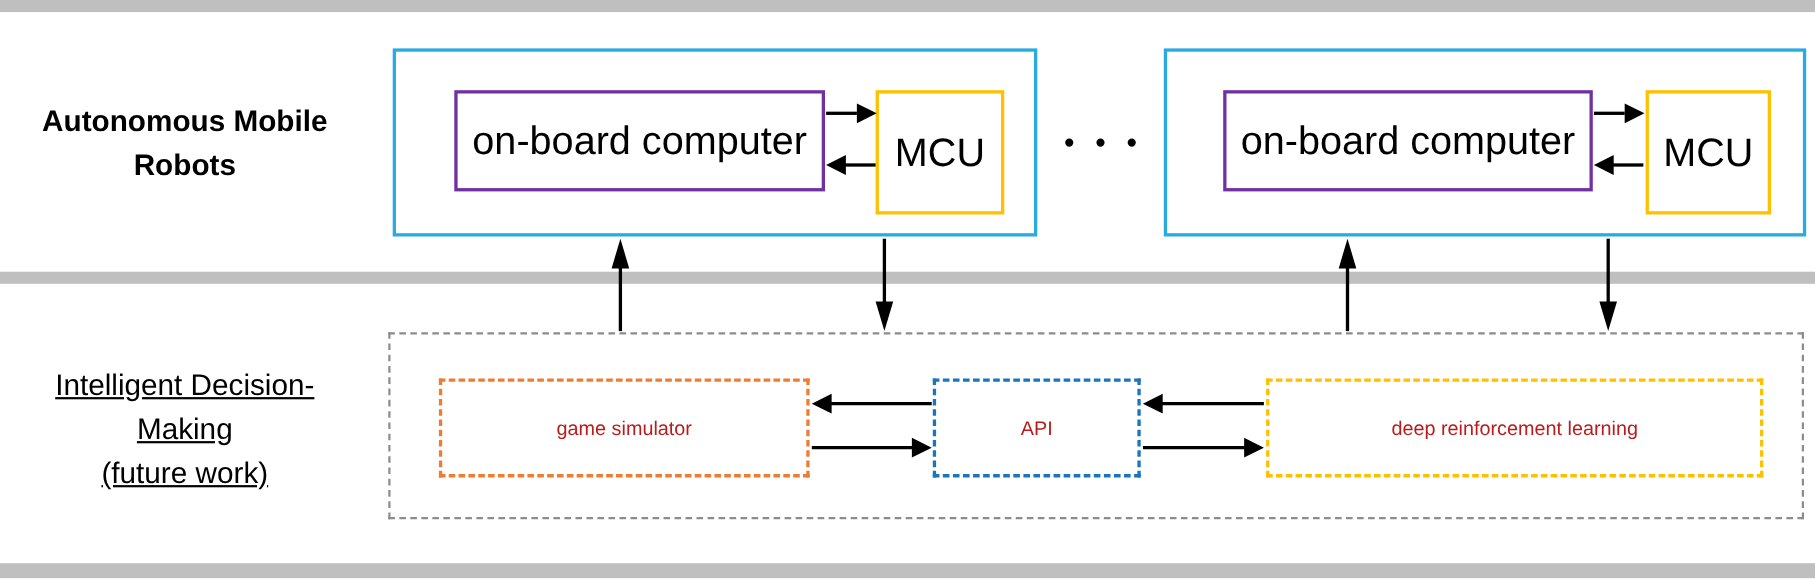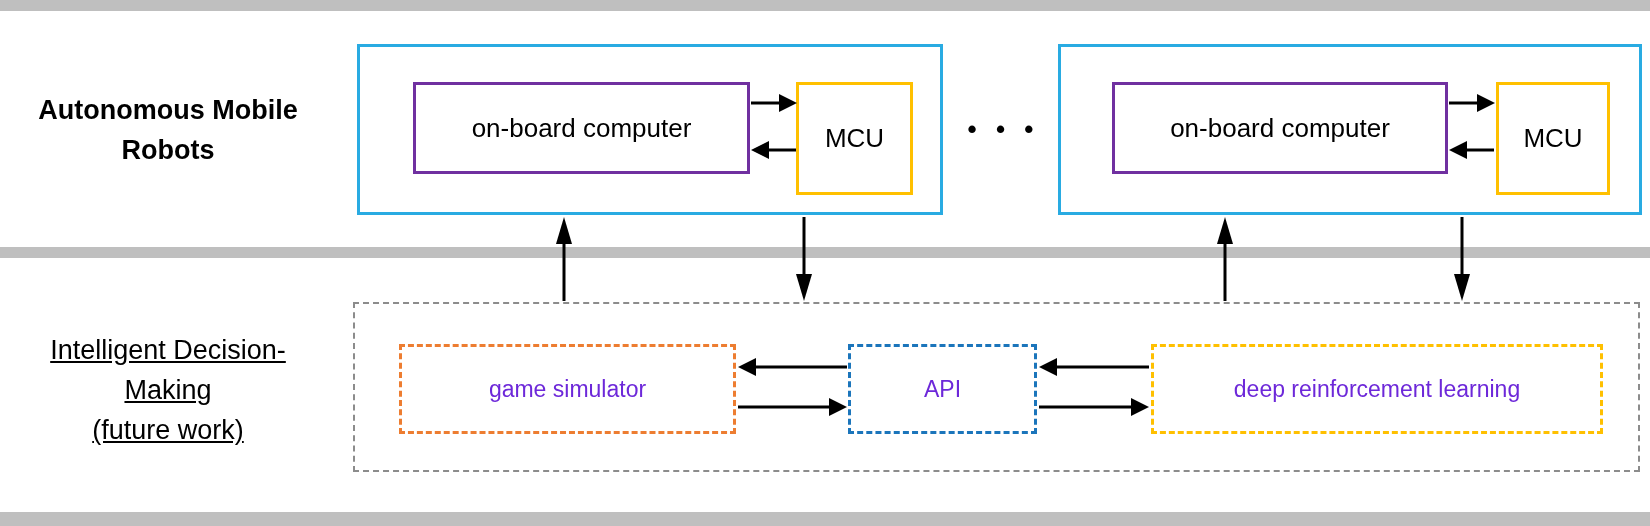--- a/index.html
+++ b/index.html
@@ -29,21 +29,21 @@
 
   .node { position: absolute; box-sizing: border-box; background: #fff; z-index: 2; }
 
   .robot-frame { border: 3px solid var(--cyan); }
   .robot-frame.r1 { left: 357px; top: 44px; width: 586px; height: 171px; }
   .robot-frame.r2 { left: 1058px; top: 44px; width: 584px; height: 171px; }
 
   .inner-box {
     position: absolute; box-sizing: border-box;
     display: flex; align-items: center; justify-content: center;
-    font-size: 26px; color: #000; background: #fff; z-index: 3;
+    font-size: 36px; color: #000; background: #fff; z-index: 3;
   }
   .obc { border: 3px solid var(--purple); top: 82px; height: 92px; }
   .obc.b1 { left: 413px;  width: 337px; }
   .obc.b2 { left: 1112px; width: 336px; }
   .mcu { border: 3px solid var(--yellow); top: 82px; height: 113px; }
   .mcu.b1 { left: 796px;  width: 117px; }
   .mcu.b2 { left: 1496px; width: 114px; }
 
   .ellipsis {
     position: absolute; left: 943px; top: 44px; width: 115px; height: 171px;
@@ -53,21 +53,21 @@
   }
 
   .decision-frame {
     position: absolute; left: 353px; top: 302px; width: 1287px; height: 170px;
     box-sizing: border-box; border: 2px dashed var(--dash_gray);
     background: transparent; z-index: 2;
   }
   .dashed-box {
     position: absolute; box-sizing: border-box;
     display: flex; align-items: center; justify-content: center;
-    font-size: 23px; color: #6d28d9; background: #fff;
+    font-size: 18px; color: #b91c1c; background: #fff;
     top: 344px; height: 90px; z-index: 3;
   }
   .dashed-box.sim { left: 399px;  width: 337px; border: 3px dashed var(--orange); }
   .dashed-box.api { left: 848px;  width: 189px; border: 3px dashed var(--blue); }
   .dashed-box.drl { left: 1151px; width: 452px; border: 3px dashed var(--yellow); }
 
   svg.arrows {
     position: absolute; left: 0; top: 0; z-index: 4; pointer-events: none;
   }
   svg.arrows line    { stroke: var(--arrow_black); stroke-width: 3; }

